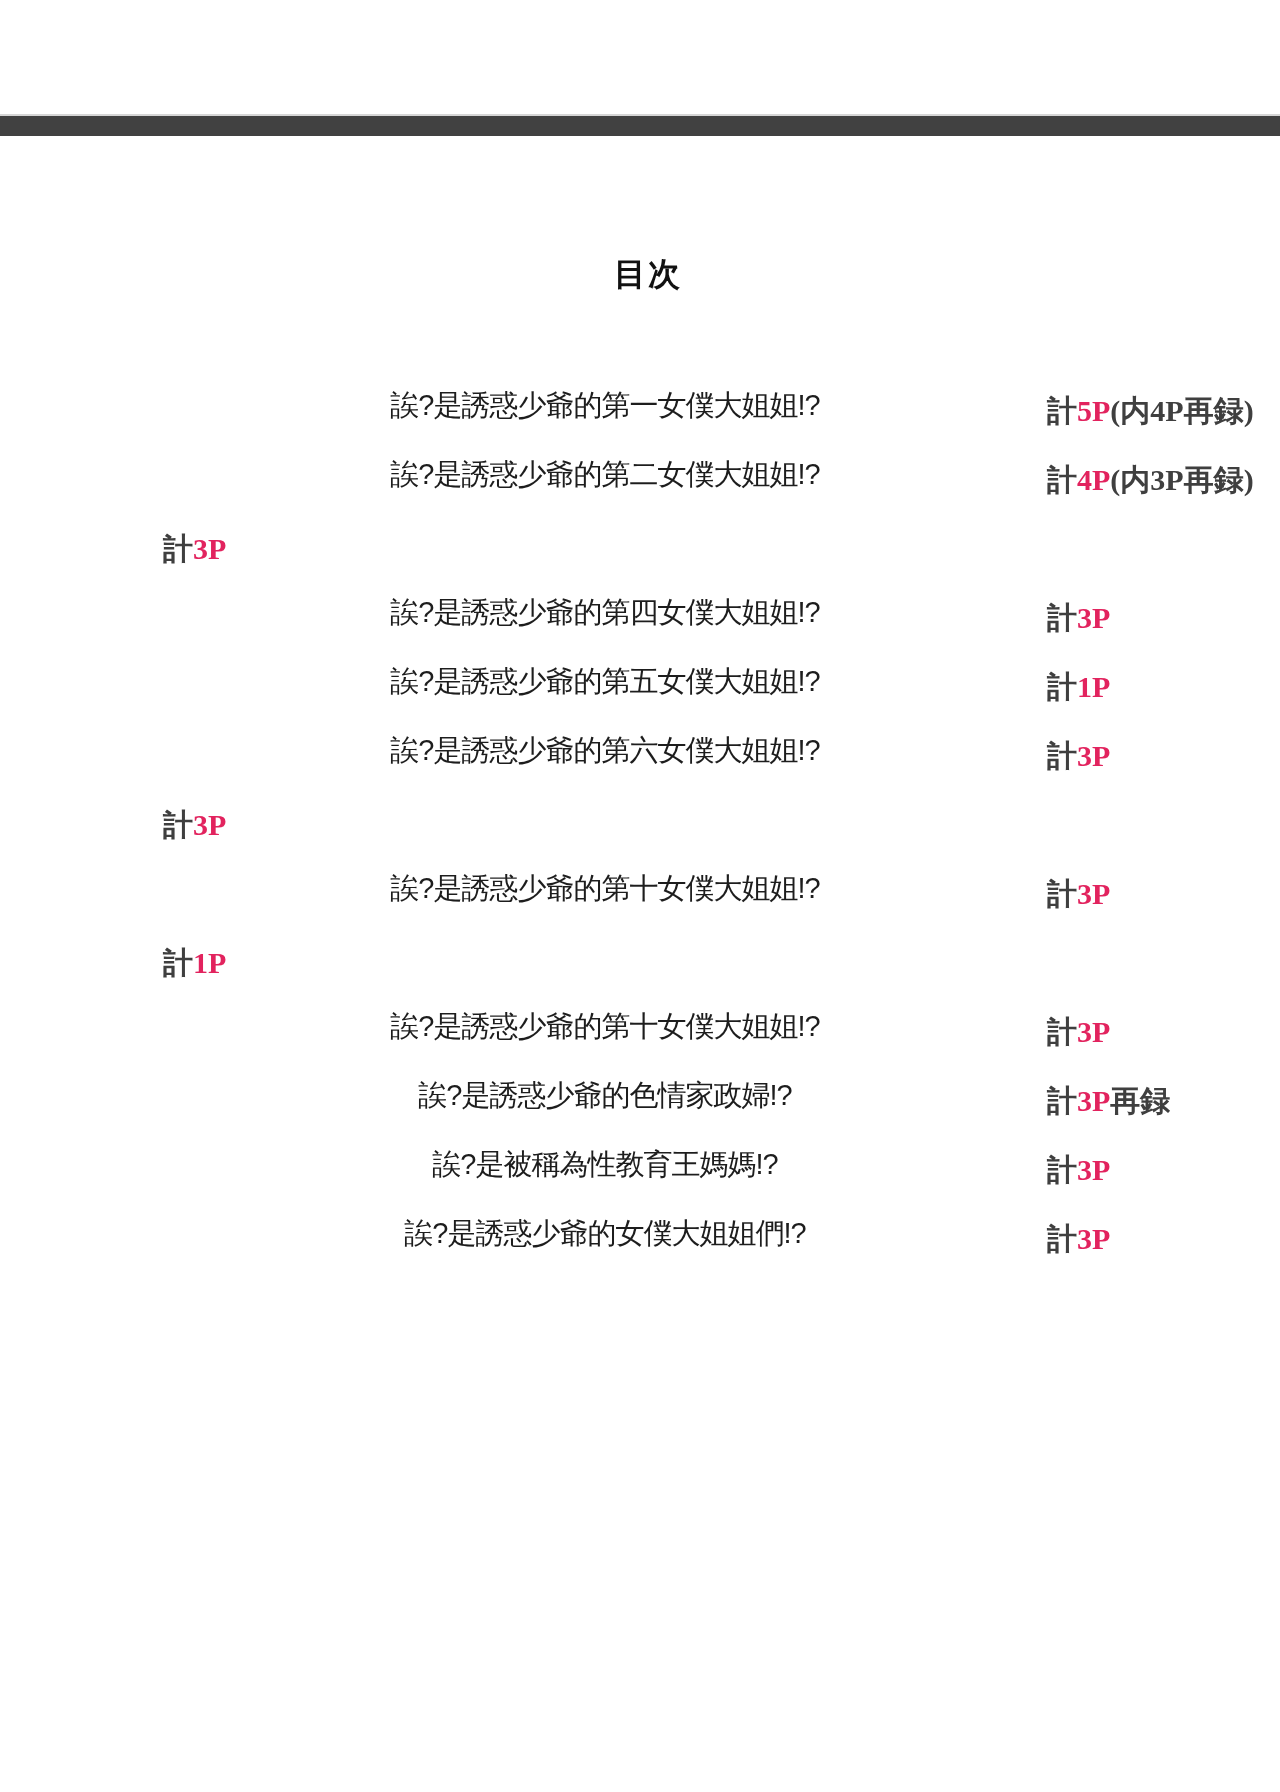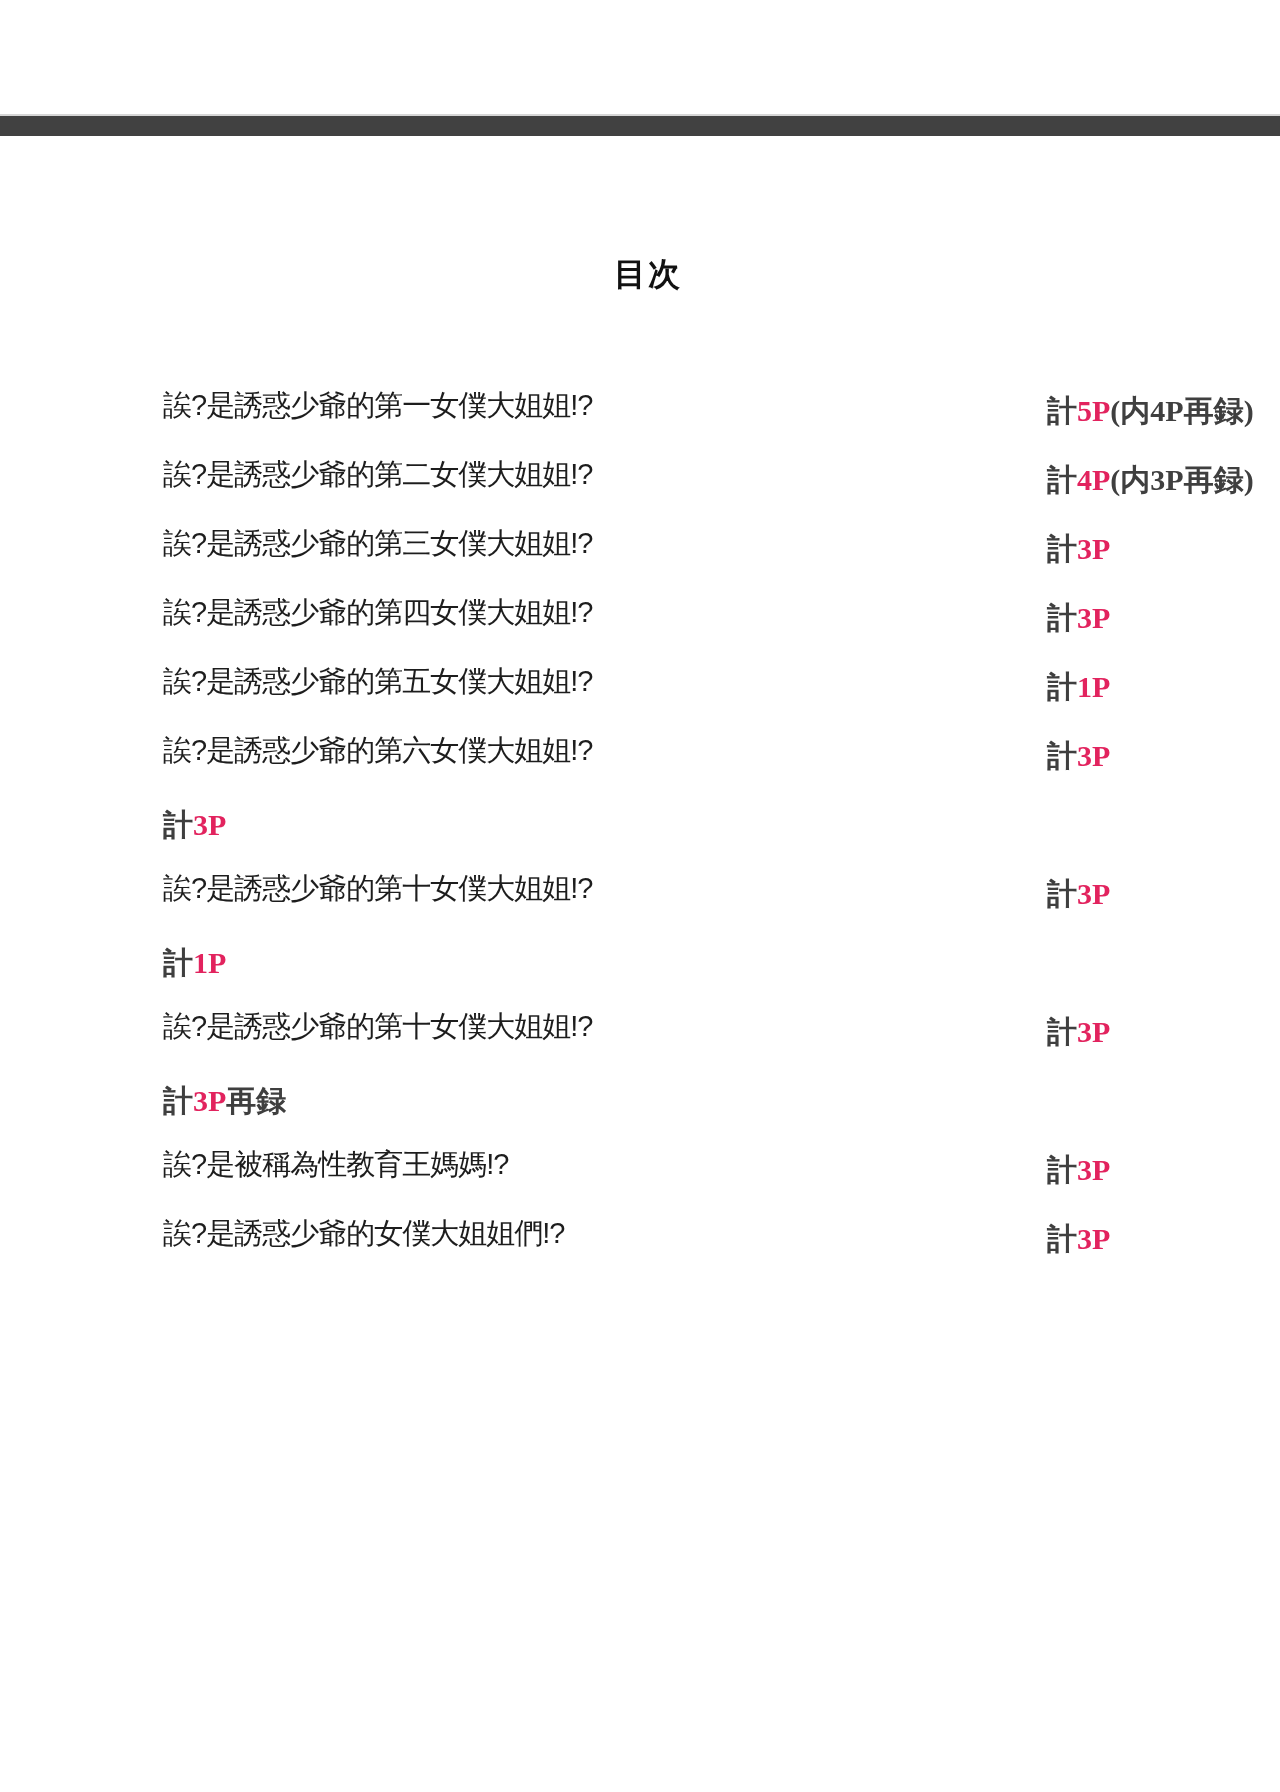--- a/index.html
+++ b/index.html
@@ -53,20 +53,21 @@
     align-items: start;
   }
   .entry-title {
     font-family: "Liberation Sans", sans-serif;
     font-size: 29px;
     font-weight: 400;
     letter-spacing: -1px;
     color: var(--entry-text, #1d1d1d);
     line-height: 1.15;
     white-space: nowrap;
+    text-align: center;
   }
   .entry-pages {
     position: relative;
     top: 6px;
     font-family: "Liberation Serif", serif;
     font-size: 30px;
     font-weight: 600;
     color: var(--count-text, #3f3f3f);
     line-height: 1.05;
     white-space: nowrap;
@@ -95,21 +96,20 @@
   <div class="toc" id="toc-list">
       <div class="row">
         <span class="entry-title">誒?是誘惑少爺的第一女僕大姐姐!?</span>
         <span class="entry-pages"><span class="count-prefix">計</span><span class="count-value">5P</span><span class="count-note">(内4P再録)</span></span>
       </div>
       <div class="row">
         <span class="entry-title">誒?是誘惑少爺的第二女僕大姐姐!?</span>
         <span class="entry-pages"><span class="count-prefix">計</span><span class="count-value">4P</span><span class="count-note">(内3P再録)</span></span>
       </div>
       <div class="row">
-        <span class="entry-title">誒?是誘惑少爺的第三女僕大姐姐!?</span>
         <span class="entry-pages"><span class="count-prefix">計</span><span class="count-value">3P</span><span class="count-note"></span></span>
       </div>
       <div class="row">
         <span class="entry-title">誒?是誘惑少爺的第四女僕大姐姐!?</span>
         <span class="entry-pages"><span class="count-prefix">計</span><span class="count-value">3P</span><span class="count-note"></span></span>
       </div>
       <div class="row">
         <span class="entry-title">誒?是誘惑少爺的第五女僕大姐姐!?</span>
         <span class="entry-pages"><span class="count-prefix">計</span><span class="count-value">1P</span><span class="count-note"></span></span>
       </div>
@@ -125,20 +125,21 @@
         <span class="entry-pages"><span class="count-prefix">計</span><span class="count-value">3P</span><span class="count-note"></span></span>
       </div>
       <div class="row">
         <span class="entry-pages"><span class="count-prefix">計</span><span class="count-value">1P</span><span class="count-note"></span></span>
       </div>
       <div class="row">
         <span class="entry-title">誒?是誘惑少爺的第十女僕大姐姐!?</span>
         <span class="entry-pages"><span class="count-prefix">計</span><span class="count-value">3P</span><span class="count-note"></span></span>
       </div>
       <div class="row">
+        <span class="entry-title">誒?是誘惑少爺的色情家政婦!?</span>
         <span class="entry-pages"><span class="count-prefix">計</span><span class="count-value">3P</span><span class="count-note">再録</span></span>
       </div>
       <div class="row">
         <span class="entry-title">誒?是被稱為性教育王媽媽!?</span>
         <span class="entry-pages"><span class="count-prefix">計</span><span class="count-value">3P</span><span class="count-note"></span></span>
       </div>
       <div class="row">
         <span class="entry-title">誒?是誘惑少爺的女僕大姐姐們!?</span>
         <span class="entry-pages"><span class="count-prefix">計</span><span class="count-value">3P</span><span class="count-note"></span></span>
       </div>

